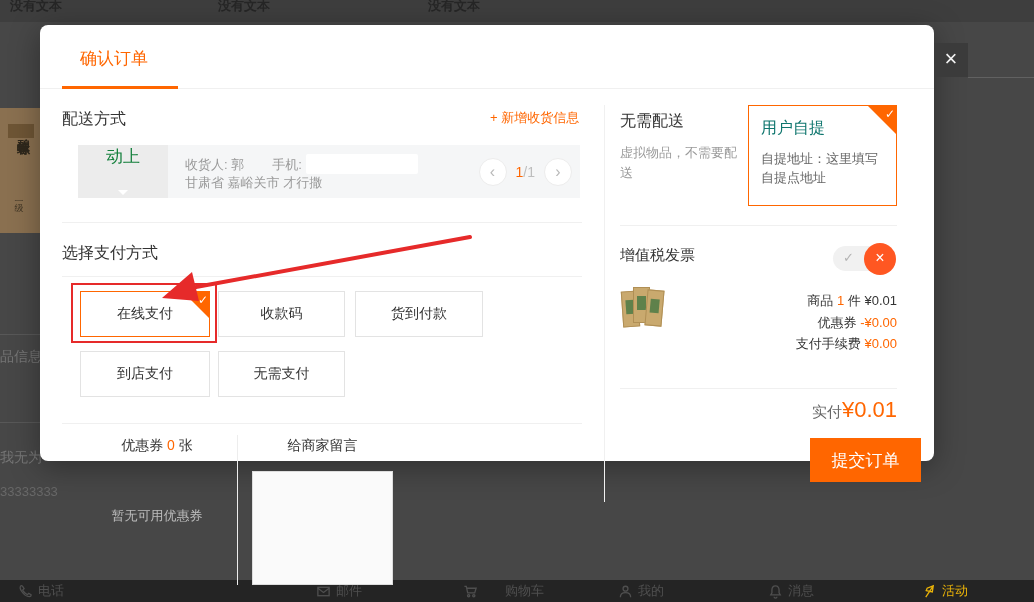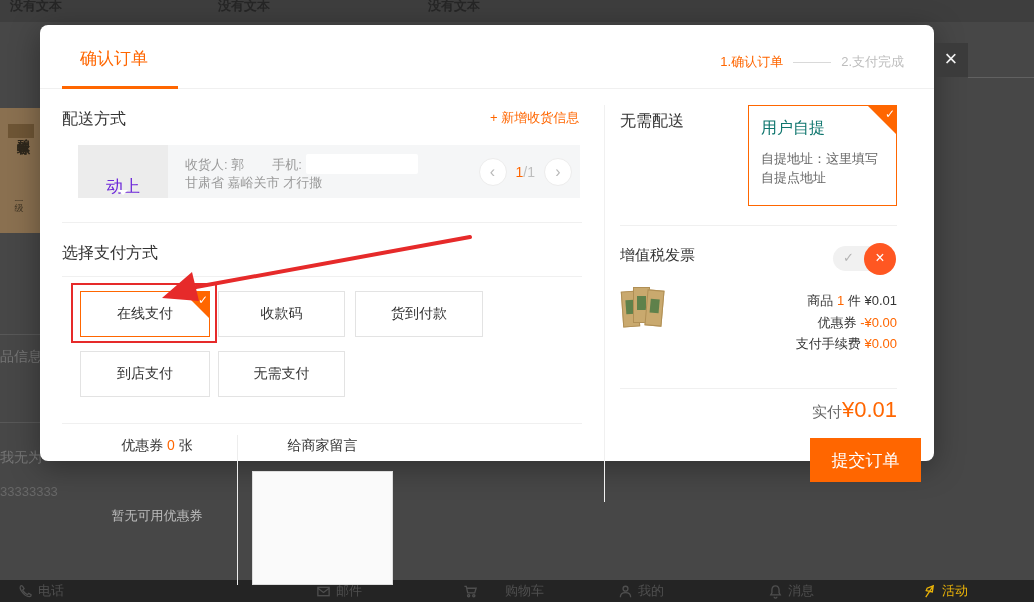--- a/index.html
+++ b/index.html
@@ -36,22 +36,22 @@
   .title-underline { position:absolute; left:22px; top:61px; width:116px; height:3px; background:#ff6600; }
   .steps { position:absolute; right:30px; top:28px; display:flex; align-items:center; gap:10px; font-size:13px; }
   .step-active { color:#ff6600; }
   .step-line { width:38px; height:1px; background:#d9d9d9; }
   .step-next { color:#bdbdbd; }
 
   
   .h-section { position:absolute; font-size:16px; color:#333; }
   .add-link { position:absolute; left:450px; top:84px; width:100px; font-size:13px; color:#ff6600; cursor:pointer; }
   .addr-card { position:absolute; left:38px; top:120px; width:502px; height:53px; background:#f5f6f7; display:flex; align-items:stretch; cursor:pointer; }
-  .addr-tag { width:90px; background:#ececec; position:relative; display:flex; align-items:flex-end; justify-content:center;
-      color:#6d28d9; font-size:17px; }
+  .addr-tag { width:90px; background:#ececec; position:relative; display:flex; align-items:flex-start; justify-content:center;
+      color:#15803d; font-size:17px; }
   .addr-tag .chev-down { position:absolute; bottom:3px; left:50%; margin-left:-5px; width:0; height:0;
       border-left:5px solid transparent; border-right:5px solid transparent; border-top:5px solid #ffffff; }
   .addr-info { padding:9px 0 0 17px; font-size:13px; color:#999; line-height:18px; }
   .addr-row1 { display:flex; align-items:flex-end; }
   .phone-label { margin-left:28px; }
   .phone-blur { display:inline-block; width:112px; height:20px; background:#fff; border-radius:2px; margin-left:4px; }
   .addr-pager { margin-left:auto; display:flex; align-items:center; gap:9px; padding-right:8px; }
   .pager-btn { width:28px; height:28px; border:1px solid #ececec; border-radius:50%; background:#fff;
       color:#b9b9b9; font-size:16px; line-height:25px; text-align:center; cursor:pointer; }
   .pager-text { font-size:14px; }
@@ -197,25 +197,20 @@
       </svg>
     </span>
   <span>活动</span>
 </div>
 
 <div class="modal">
 
   <div class="m-header">
     <div class="m-title">确认订单</div>
     <div class="title-underline"></div>
-    <div class="steps">
-      <span class="step-active">1.确认订单</span>
-      <span class="step-line"></span>
-      <span class="step-next">2.支付完成</span>
-    </div>
   </div>
 
   <div class="h-section" style="left:22px;top:84px;">配送方式</div>
   <div class="add-link">+ 新增收货信息</div>
 
   <div class="addr-card">
     <div class="addr-tag">
       <span>动上</span>
       <span class="chev-down"></span>
     </div>
@@ -270,20 +265,21 @@
   </div>
   <div class="vdiv" style="left:197px;top:410px;height:150px;"></div>
   <div class="msg-col">
     <div class="msg-title">给商家留言</div>
     <textarea class="msg-area" style=""></textarea>
   </div>
 
   <div class="rcol-border"></div>
 
   <div class="nodeliv-title">无需配送</div>
+  <div class="nodeliv-desc">虚拟物品，不需要配送</div>
 
   <div class="pickup-card">
     <div class="pickup-title">用户自提</div>
     <div class="pickup-desc">自提地址：这里填写自提点地址</div>
     <span class="corner-badge" style="border-top-width:28px;border-left-width:28px;">
         <span style="top:-27px;">✓</span>
       </span>
   </div>
 
   <div class="hdiv" style="left:580px;top:200px;width:277px;"></div>

